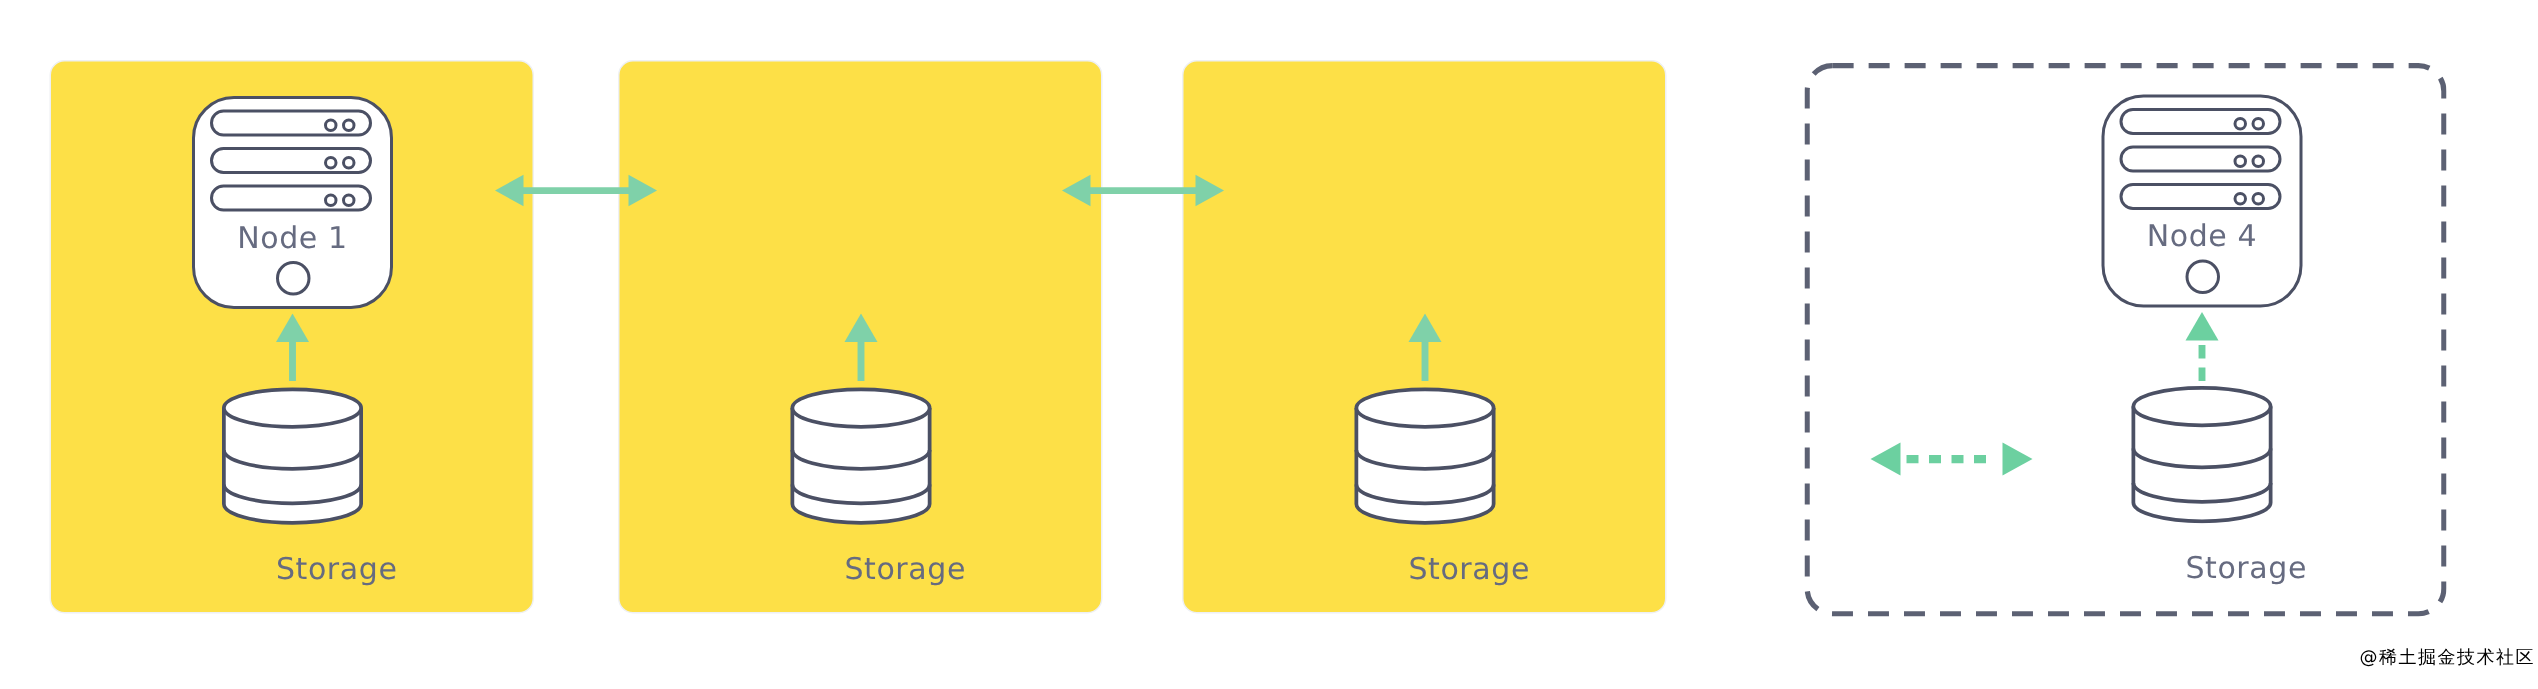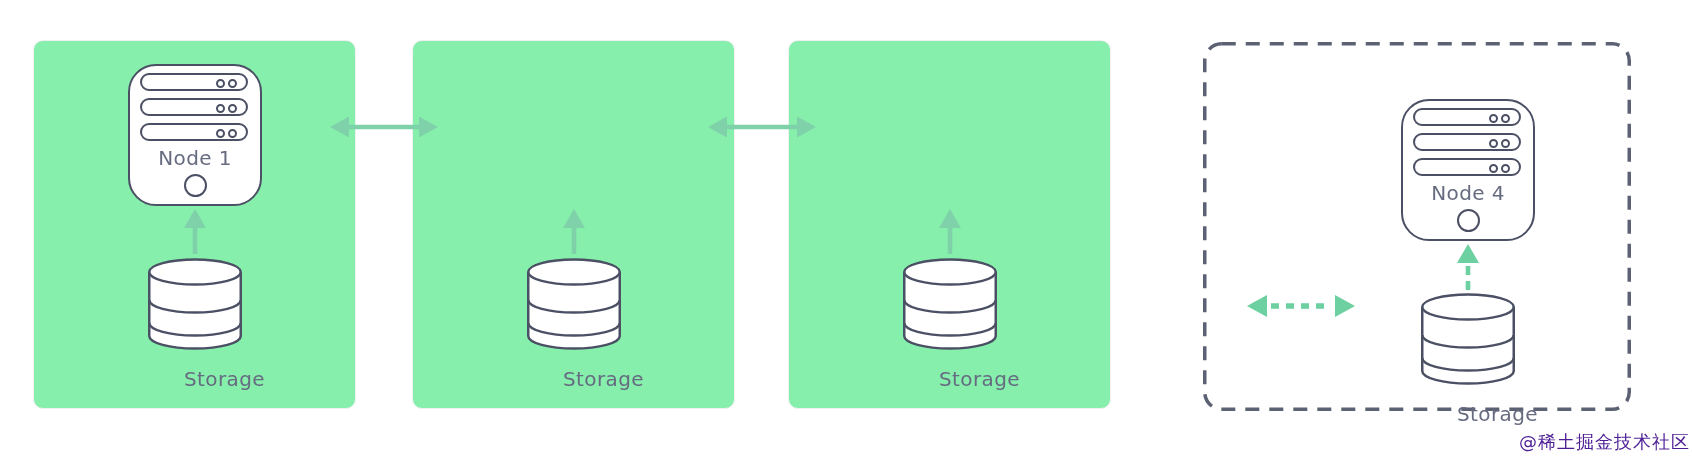--- a/index.html
+++ b/index.html
@@ -4,34 +4,34 @@
 <style>
   * { margin:0; padding:0; box-sizing:border-box; }
   html,body { background:#ffffff; }
   body {
     width:1692px; height:459px; position:relative; overflow:hidden;
     font-family:"DejaVu Sans", sans-serif;
   }
   
   .card {
     position:absolute; top:40px; width:323px; height:369px;
-    background:#86efac; border:1.5px solid #eef0f4; border-radius:10px;padding-left:20px;
+    background:#fde047; border:1.5px solid #eef0f4; border-radius:10px;padding-left:20px;
   }
   .card.c1 { left:33px; }
   .card.c2 { left:412px; }
   .card.c3 { left:788px; }
   .dashed-box {
     position:absolute; left:1203px; top:42px; width:428px; height:369px;
   }
   .dashed-box > svg.frame { position:absolute; left:0; top:0; }
 
   
   .node-group { position:absolute; width:140px; height:330px; }
   .card .node-group { left:91px; top:23px; }
-  .dashed-box .node-group { left:195px; top:21px;margin-top:36px; }
+  .dashed-box .node-group { left:195px; top:21px; }
 
   .server {
     position:absolute; left:3px; top:0; width:134px; height:142px;
     border:2.5px solid #4b5064; border-radius:28px; background:#fff;
   }
   .bar {
     position:absolute; left:10px; width:108px; height:18px;
     border:2px solid #4b5064; border-radius:9px; background:#fff;
   }
   .bar.b1 { top:7px; } .bar.b2 { top:32px; } .bar.b3 { top:57px; }
@@ -55,22 +55,22 @@
     font-size:20px; letter-spacing:0.4px; color:#666b80; white-space:nowrap;
   }
 
   
   .h-arrow { position:absolute; top:115px; }
   .h-arrow.link12 { left:328px; }
   .h-arrow.link23 { left:706px; }
   .pending-arrow { position:absolute; left:40px; top:251px; }
 
   .watermark {
-    position:absolute; right:2px; top:430px; font-size:18px;
-    color:#4c1d95; letter-spacing:1px;
+    position:absolute; right:2px; top:430px; font-size:12px;
+    color:#000000; letter-spacing:1px;
   }
 </style>
 </head>
 <body>
 
 <div class="card c1">
   <div class="node-group">
     <div class="server">
       <div class="bar b1">
         <span class="led l1"></span>

